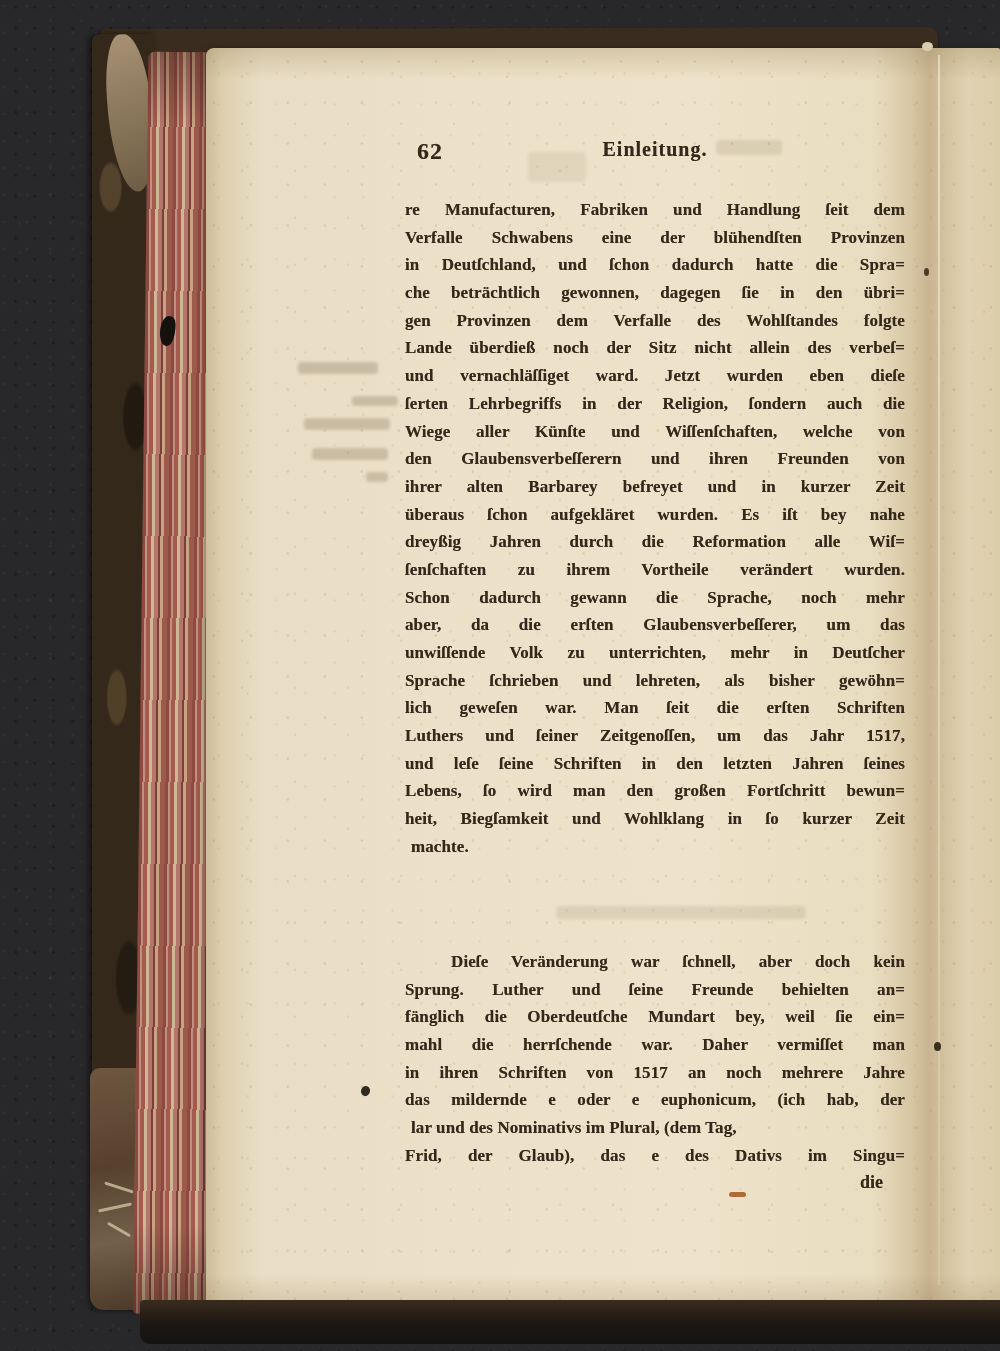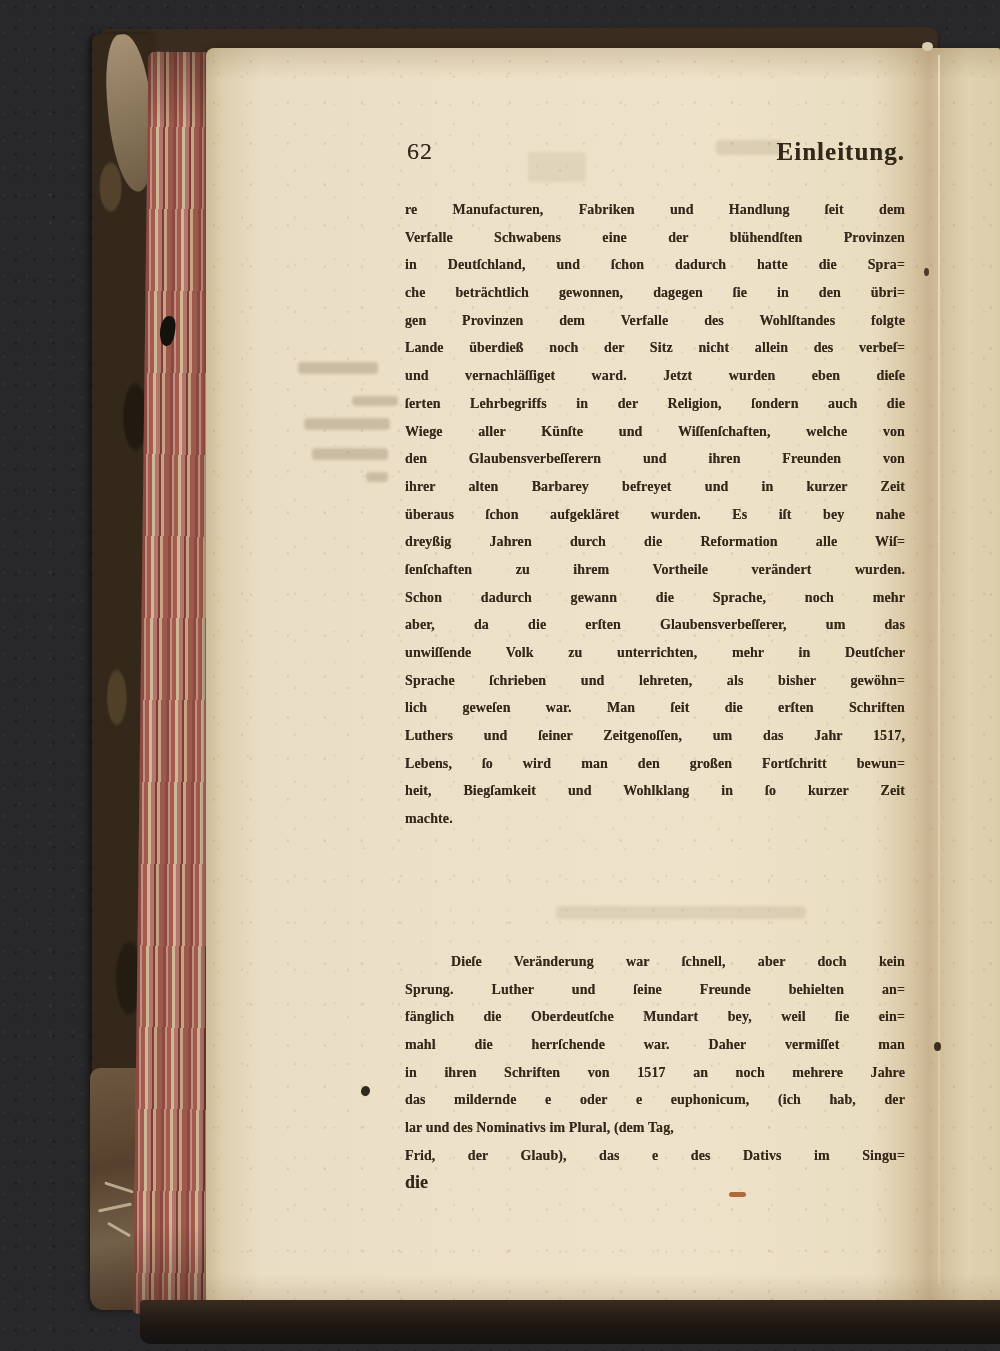--- a/index.html
+++ b/index.html
@@ -103,38 +103,38 @@
   .speck{position:absolute;border-radius:50%;}
 
   
   .text-layer{
     left:405px;top:138px;width:500px;height:1100px;position:absolute;
     color:#34281a;
     text-shadow:0 0 .5px rgba(52,40,26,.55);
   }
   .header-row{position:relative;height:34px;}
   .page-number{
-    position:absolute;left:2px;top:0;font-size:24px;font-weight:normal;letter-spacing:1px;
+    position:absolute;left:12px;top:0;font-size:24px;font-weight:bold;letter-spacing:1px;
   }
   .running-header{
-    text-align:right;font-size:25px;font-weight:bold;letter-spacing:1px;
+    text-align:center;font-size:20px;font-weight:bold;letter-spacing:1px;
   }
   .para{position:absolute;left:0;width:500px;}
   .para-1{top:58px;}
   .para-2{top:810px;}
   .tline{
-    font-size:14px;font-weight:bold;line-height:27.7px;height:27.7px;
+    font-size:17px;font-weight:bold;line-height:27.7px;height:27.7px;
     overflow:hidden;letter-spacing:.1px;
     text-align:justify;text-align-last:justify;
   }
-  .tline.lastline{text-align-last:left;}
+  .tline.lastline{text-align-last:left;margin-left:6px;}
   .tline.indent{padding-left:46px;}
   .catchword{
     position:absolute;top:1031px;left:0;width:478px;
-    font-size:18px;font-weight:bold;line-height:27.7px;
+    font-size:18px;font-weight:bold;line-height:27.7px;text-align:right;
   }
 </style>
 </head>
 <body>
 
 <div class="layer cover-top"></div>
 <div class="layer cover-left"></div>
 <div class="layer cover-flap"></div>
 <div class="layer spine-bottom">
   <div class="fray" style="left:14px;top:118px;width:30px;height:3px;transform:rotate(18deg);"></div>
@@ -185,20 +185,21 @@
       <div class="tline">ihrer alten Barbarey befreyet und in kurzer Zeit</div>
       <div class="tline">überaus ſchon aufgekläret wurden. Es iſt bey nahe</div>
       <div class="tline">dreyßig Jahren durch die Reformation alle Wiſ=</div>
       <div class="tline">ſenſchaften zu ihrem Vortheile verändert wurden.</div>
       <div class="tline">Schon dadurch gewann die Sprache, noch mehr</div>
       <div class="tline">aber, da die erſten Glaubensverbeſſerer, um das</div>
       <div class="tline">unwiſſende Volk zu unterrichten, mehr in Deutſcher</div>
       <div class="tline">Sprache ſchrieben und lehreten, als bisher gewöhn=</div>
       <div class="tline">lich geweſen war. Man ſeit die erſten Schriften</div>
       <div class="tline">Luthers und ſeiner Zeitgenoſſen, um das Jahr 1517,</div>
+      <div class="tline">und leſe ſeine Schriften in den letzten Jahren ſeines</div>
       <div class="tline">Lebens, ſo wird man den großen Fortſchritt bewun=</div>
       <div class="tline">heit, Biegſamkeit und Wohlklang in ſo kurzer Zeit</div>
       <div class="tline lastline">machte.</div>
     </div>
   <div class="para para-2">
       <div class="tline indent">Dieſe Veränderung war ſchnell, aber doch kein</div>
       <div class="tline">Sprung. Luther und ſeine Freunde behielten an=</div>
       <div class="tline">fänglich die Oberdeutſche Mundart bey, weil ſie ein=</div>
       <div class="tline">mahl die herrſchende war. Daher vermiſſet man</div>
       <div class="tline">in ihren Schriften von 1517 an noch mehrere Jahre</div>

